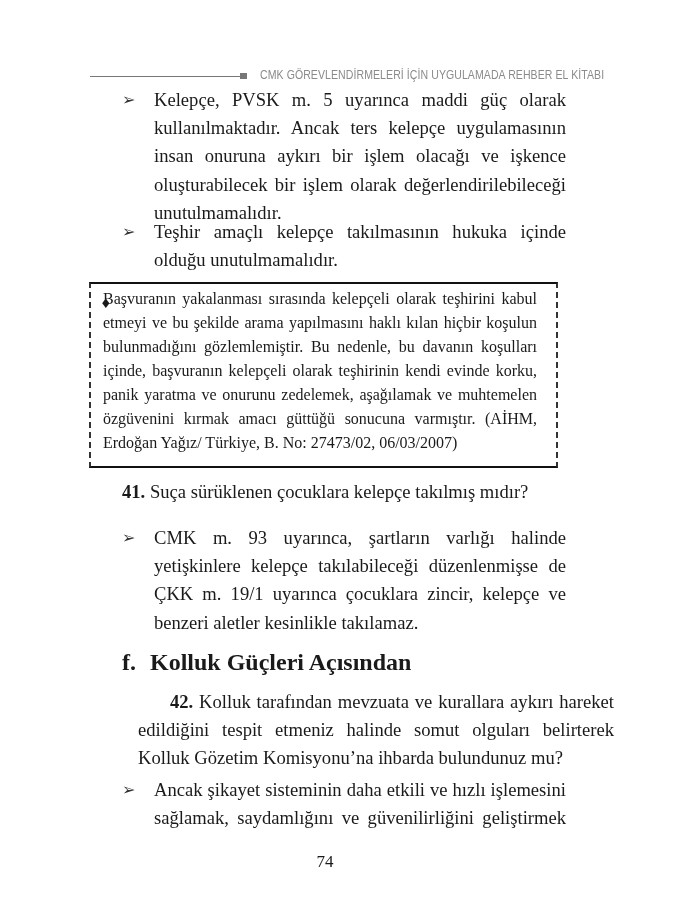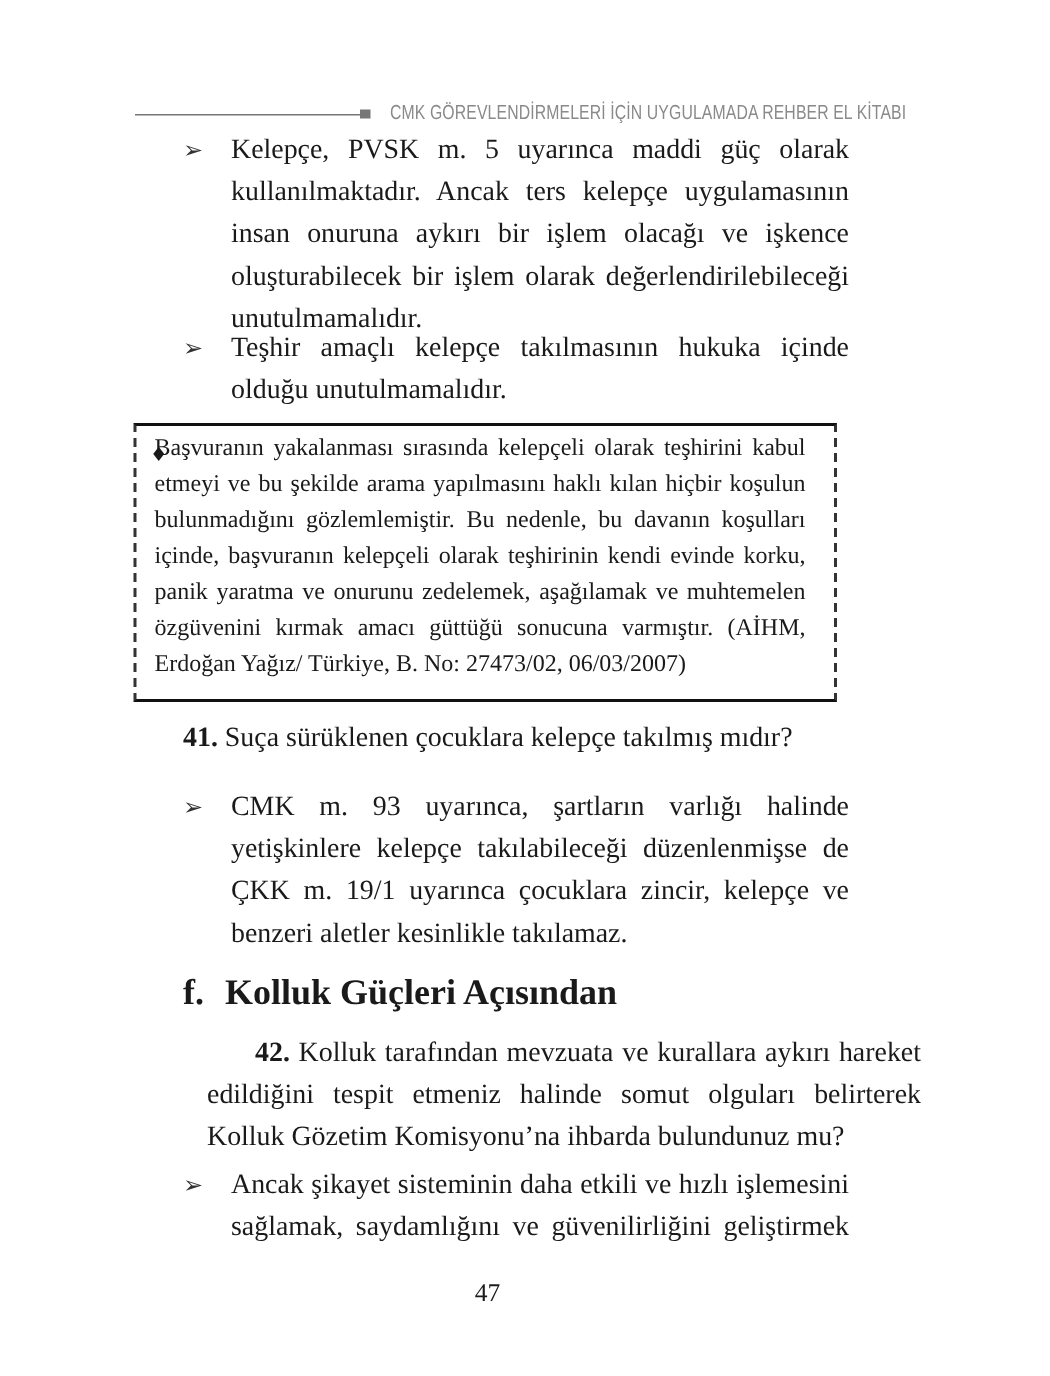--- a/index.html
+++ b/index.html
@@ -72,13 +72,13 @@
 
 <div class="para text">
   <b>42.</b><span> Kolluk tarafından mevzuata ve kurallara aykırı hareket edildiğini tespit etmeniz halinde somut olguları belirterek Kolluk Gözetim Komisyonu’na ihbarda bulundunuz mu?</span>
 </div>
 
 <div class="bullet text" style="top:776px;">
   <span class="arrow">➢</span>
   <div class="body" style="text-align-last: justify;">Ancak şikayet sisteminin daha etkili ve hızlı işlemesini sağlamak, saydamlığını ve güvenilirliğini geliştirmek</div>
 </div>
 
-<div class="page-number">47</div>
+<div class="page-number">74</div>
 
 </body></html>

